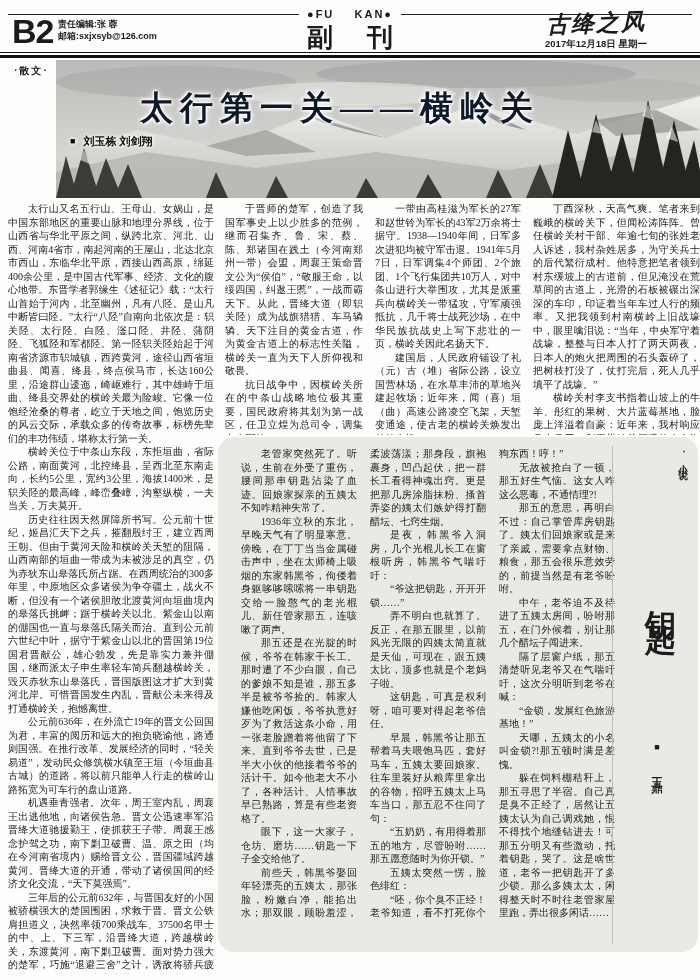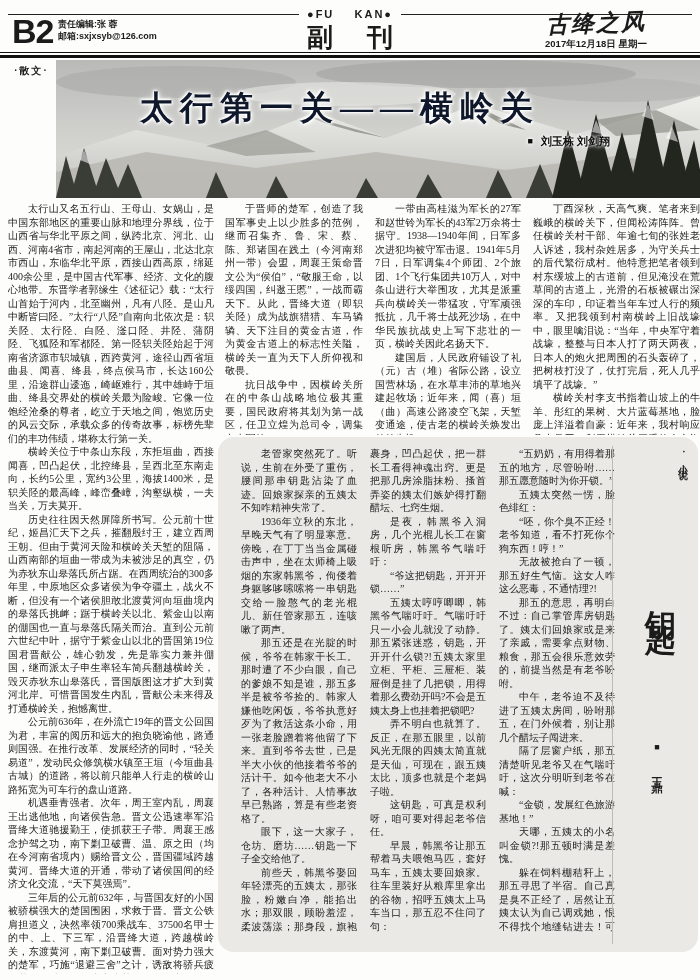--- a/index.html
+++ b/index.html
@@ -20,21 +20,21 @@
             font:bold 9.5px "Liberation Sans",sans-serif;}
   .dbl-rule-a{position:absolute;left:0;top:52px;width:700px;border-top:1px solid #111;}
   .dbl-rule-b{position:absolute;left:0;top:55px;width:700px;height:3px;background:#111;}
   
   #photo{position:absolute;left:56px;top:60px;width:644px;height:138px;overflow:hidden;}
   #photo svg{display:block;}
   .genre1{position:absolute;left:14px;top:64px;font:bold 10px "Liberation Serif",serif;letter-spacing:2px;}
   .main-title{position:absolute;left:70px;top:86px;width:540px;text-align:center;
       font:900 33px "Liberation Serif",serif;letter-spacing:7px;color:#0f172a;
       text-shadow:0 0 4px #fff,0 0 7px #fff,1px 1px 2px #fff,-1px -1px 2px #fff;}
-  .byline1{position:absolute;left:70px;top:134px;width:540px;text-align:right;
+  .byline1{position:absolute;left:70px;top:134px;width:540px;text-align:left;
       font:bold 11px "Liberation Sans",sans-serif;color:#0c0c0c;
       text-shadow:0 0 3px #fff,0 0 5px #fff;}
   .byline1 .sq{font-size:9px;vertical-align:1px;margin-right:8px;}
   
   .coltext{font-size:10px;line-height:13.5px;text-align:justify;overflow:hidden;}
   .coltext p{margin:0;text-indent:2em;}
   #essay-col1{position:absolute;left:8px;top:202px;width:206px;height:772px;}
   #essay-b1{position:absolute;left:225px;top:202px;width:138px;height:233px;}
   #essay-b2{position:absolute;left:375px;top:202px;width:146px;height:233px;}
   #essay-b3{position:absolute;left:533px;top:202px;width:167px;height:233px;}
@@ -127,21 +127,21 @@
           <path d="M24,100 L28,90 L34,104 Z"></path>
       </g>
     </svg>
   </div>
   <div class="genre1">·散文·</div>
   <div class="main-title">太行第一关——横岭关</div>
   <div class="byline1"><span class="sq">■</span><span>刘玉栋  刘剑翔</span></div>
 
   <div id="essay-col1" class="coltext">
       <p>太行山又名五行山、王母山、女娲山，是中国东部地区的重要山脉和地理分界线，位于山西省与华北平原之间，纵跨北京、河北、山西、河南4省市，南起河南的王屋山，北达北京市西山，东临华北平原，西接山西高原，绵延400余公里，是中国古代军事、经济、文化的腹心地带。东晋学者郭缘生《述征记》载：“太行山首始于河内，北至幽州，凡有八陉。是山凡中断皆曰陉。”太行“八陉”自南向北依次是：轵关陉、太行陉、白陉、滏口陉、井陉、蒲阴陉、飞狐陉和军都陉。第一陉轵关陉始起于河南省济源市轵城镇，西跨黄河，途径山西省垣曲县、闻喜、绛县，终点侯马市，长达160公里，沿途群山逶迤，崎岖难行，其中雄峙于垣曲、绛县交界处的横岭关最为险峻。它像一位饱经沧桑的尊者，屹立于天地之间，饱览历史的风云交际，承载众多的传奇故事，标榜先辈们的丰功伟绩，堪称太行第一关。</p>
-      <p>横岭关位于中条山东段，东拒垣曲，西接闻喜，凹凸起伏，北控绛县，呈西北至东南走向，长约5公里，宽约3公里，海拔1400米，是轵关陉的最高峰，峰峦叠嶂，沟壑纵横，一夫当关，万夫莫开。</p>
+      <p>横岭关位于中条山东段，东拒垣曲，省际公路，南面黄河，北控绛县，呈西北至东南走向，长约5公里，宽约3公里，海拔1400米，是轵关陉的最高峰，峰峦叠嶂，沟壑纵横，一夫当关，万夫莫开。</p>
       <p>历史往往因天然屏障所书写。公元前十世纪，姬昌汇天下之兵，摧翻殷纣王，建立西周王朝。但由于黄河天险和横岭关天堑的阻隔，山西南部的垣曲一带成为未被涉足的真空，仍为赤狄东山皋落氏所占踞。在西周统治的300多年里，中原地区众多诸侯为争夺疆土，战火不断，但没有一个诸侯胆敢北渡黄河向垣曲境内的皋落氏挑衅；踞于横岭关以北、紫金山以南的倗国也一直与皋落氏隔关而治。直到公元前六世纪中叶，据守于紫金山以北的晋国第19位国君晋献公，雄心勃发，先是靠实力兼并倗国，继而派太子申生率轻车简兵翻越横岭关，毁灭赤狄东山皋落氏，晋国版图这才扩大到黄河北岸。可惜晋国发生内乱，晋献公未来得及打通横岭关，抱憾离世。</p>
       <p>公元前636年，在外流亡19年的晋文公回国为君，丰富的阅历和远大的抱负晓谕他，路通则国强。在推行改革、发展经济的同时，“轻关易道”，发动民众修筑横水镇至王垣（今垣曲县古城）的道路，将以前只能单人行走的横岭山路拓宽为可车行的盘山道路。</p>
       <p>机遇垂青强者。次年，周王室内乱，周襄王出逃他地，向诸侯告急。晋文公迅速率军沿晋绛大道驰援勤王，使抓获王子带。周襄王感念护驾之功，南下剿卫破曹、温、原之田（均在今河南省境内）赐给晋文公，晋国疆域跨越黄河。晋绛大道的开通，带动了诸侯国间的经济文化交流，“天下莫强焉”。</p>
       <p>三年后的公元前632年，与晋国友好的小国被骄横强大的楚国围困，求救于晋。晋文公铁肩担道义，决然率领700乘战车、37500名甲士的中、上、下三军，沿晋绛大道，跨越横岭关，东渡黄河，南下剿卫破曹。面对势力强大的楚军，巧施“退避三舍”之计，诱敌将骄兵疲的楚人至城濮（今山东省范县），在齐、秦、宋军的配合下，乘隙蹈虚、避强取弱，一举击溃</p>
     </div>
   <div id="essay-b1" class="coltext">
       <p>于晋师的楚军，创造了我国军事史上以少胜多的范例，继而召集齐、鲁、宋、蔡、陈、郑诸国在践土（今河南郑州一带）会盟，周襄王策命晋文公为“侯伯”，“敬服王命，以绥四国，纠逖王慝”，一战而霸天下。从此，晋绛大道（即轵关陉）成为战旗猎猎、车马辚辚、天下注目的黄金古道，作为黄金古道上的标志性关隘，横岭关一直为天下人所仰视和敬畏。</p>
       <p>抗日战争中，因横岭关所在的中条山战略地位极其重要，国民政府将其划为第一战区，任卫立煌为总司令，调集中央军第3、15、17、43、80、93军共17万人坚守，横岭关</p>
     </div>
   <div id="essay-b2" class="coltext">
@@ -155,21 +155,20 @@
 
   <div id="story-panel"></div>
   <div id="story-flow" class="coltext">
       <p>老管家突然死了。听说，生前在外受了重伤，腰间那串钥匙沾染了血迹。回娘家探亲的五姨太不知咋精神失常了。</p>
       <p>1936年立秋的东北，早晚天气有了明显寒意。傍晚，在丁丁当当金属碰击声中，坐在太师椅上吸烟的东家韩黑爷，佝偻着身躯哆哆嗦嗦将一串钥匙交给一脸憨气的老光棍儿、新任管家那五，连咳嗽了两声。</p>
       <p>那五还是在光腚的时候，爷爷在韩家干长工。那时遭了不少白眼，自己的爹娘不知是谁，那五多半是被爷爷捡的。韩家人嫌他吃闲饭，爷爷执意好歹为了救活这条小命，用一张老脸蹭着将他留了下来。直到爷爷去世，已是半大小伙的他接着爷爷的活计干。如今他老大不小了，各种活计、人情事故早已熟路，算是有些老资格了。</p>
       <p>眼下，这一大家子，仓坊、磨坊……钥匙一下子全交给他了。</p>
       <p>前些天，韩黑爷娶回年轻漂亮的五姨太，那张脸，粉嫩白净，能掐出水；那双眼，顾盼羞涩，柔波荡漾；那身段，旗袍裹身，凹凸起伏，把一群长工看得神魂出窍。更是把那几房涂脂抹粉、搔首弄姿的姨太们嫉妒得打翻醋坛、七窍生烟。</p>
       <p>是夜，韩黑爷入洞房，几个光棍儿长工在窗根听房，韩黑爷气喘吁吁：</p>
       <p>“爷这把钥匙，开开开锁……”</p>
-      <p>五姨太哼哼唧唧，韩黑爷气喘吁吁。气喘吁吁只一小会儿就没了动静。那五紧张迷惑，钥匙，开开开什么锁?!五姨太家里立柜、平柜、三屉柜、装屉倒是挂了几把锁，用得着那么费劲开吗?不会是五姨太身上也挂着把锁吧?</p>
       <p>弄不明白也就算了。反正，在那五眼里，以前风光无限的四姨太简直就是天仙，可现在，跟五姨太比，顶多也就是个老妈子啦。</p>
       <p>这钥匙，可真是权利呀，咱可要对得起老爷信任。</p>
       <p>早晨，韩黑爷让那五帮着马夫喂饱马匹，套好马车，五姨太要回娘家。往车里装好从粮库里拿出的谷物，招呼五姨太上马车当口，那五忍不住问了句：</p>
       <p>“五奶奶，有用得着那五的地方，尽管吩咐……那五愿意随时为你开锁。”</p>
       <p>五姨太突然一愣，脸色绯红：</p>
       <p>“呸，你个臭不正经！老爷知道，看不打死你个狗东西！哼！”</p>
       <p>无故被抢白了一顿，那五好生气恼。这女人咋这么恶毒，不通情理?!</p>
       <p>那五的意思，再明白不过：自己掌管库房钥匙了。姨太们回娘家或是来了亲戚，需要拿点财物、粮食，那五会很乐意效劳的，前提当然是有老爷吩咐。</p>
       <p>中午，老爷迫不及待进了五姨太房间，吩咐那五，在门外候着，别让那几个醋坛子闯进来。</p>
       <p>隔了层窗户纸，那五清楚听见老爷又在气喘吁吁，这次分明听到老爷在喊：</p>

